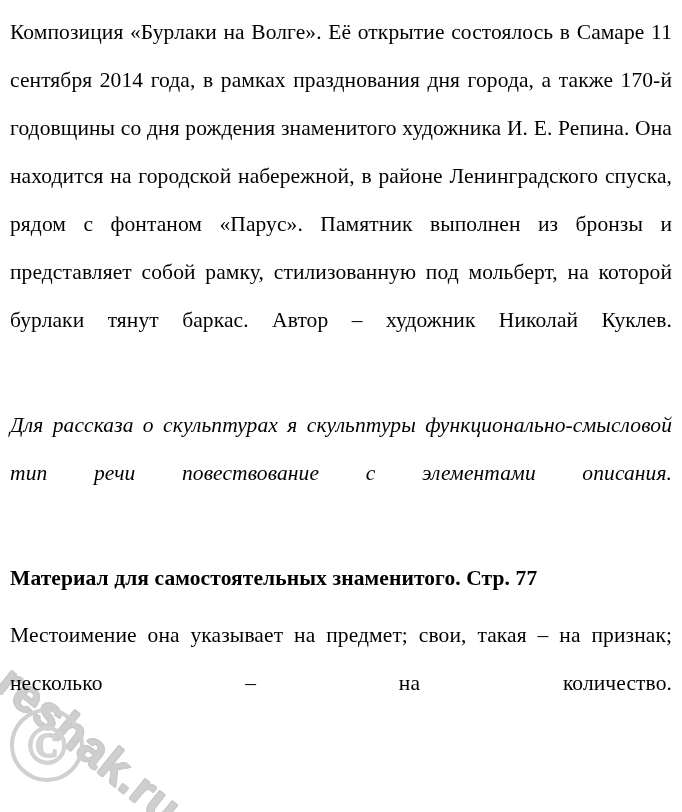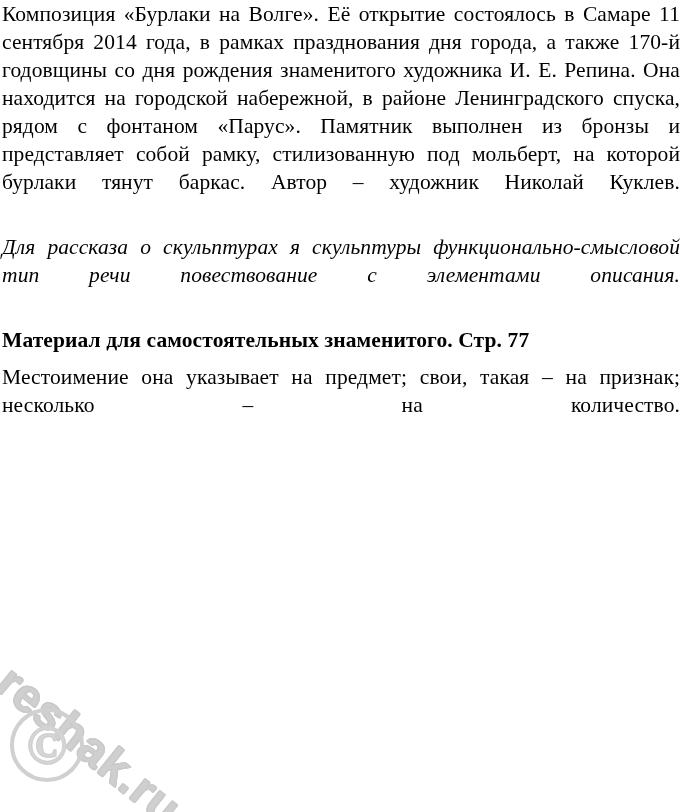--- a/index.html
+++ b/index.html
@@ -91,25 +91,25 @@
   
   #content {
     position: relative;
     z-index: 2;
     padding: 0 2px;
     box-sizing: border-box;
     width: 682px;
   }
 
   p {
-    margin: 0;
+    margin: 8px;
     text-align: justify;
     text-justify: inter-word;
     font-size: 21.5px;
-    line-height: 28px;
+    line-height: 48px;
     letter-spacing: 0.1px;
   }
 
   p.para { margin-bottom: 9px; }
 
   p.italic {
     font-style: italic;
   }
 
   p.heading {

